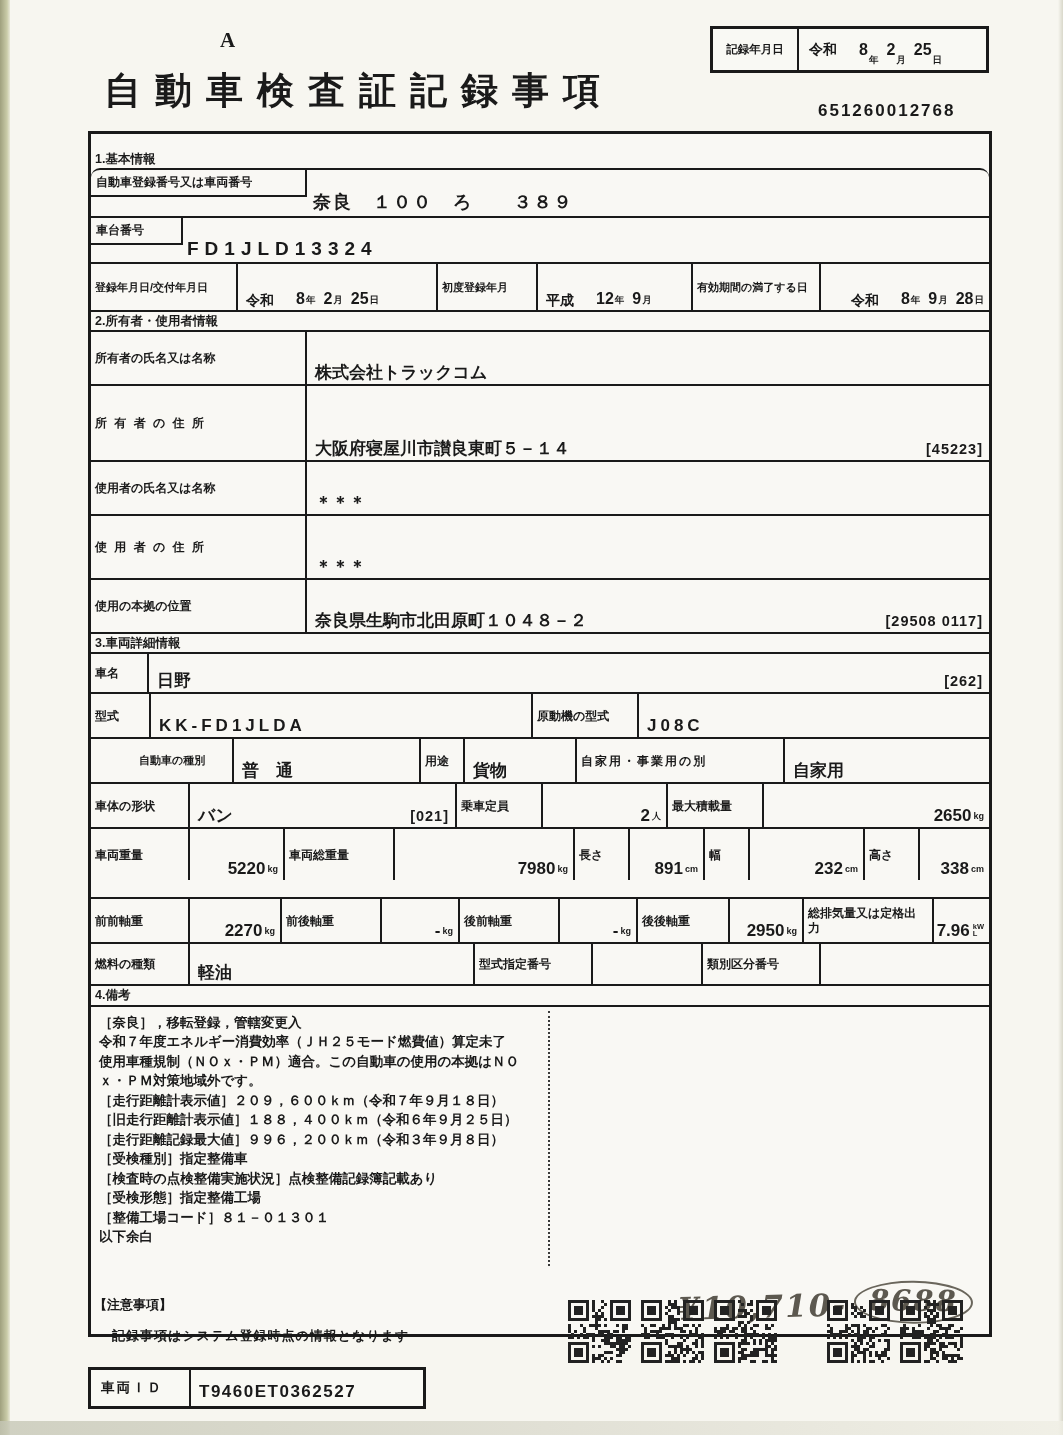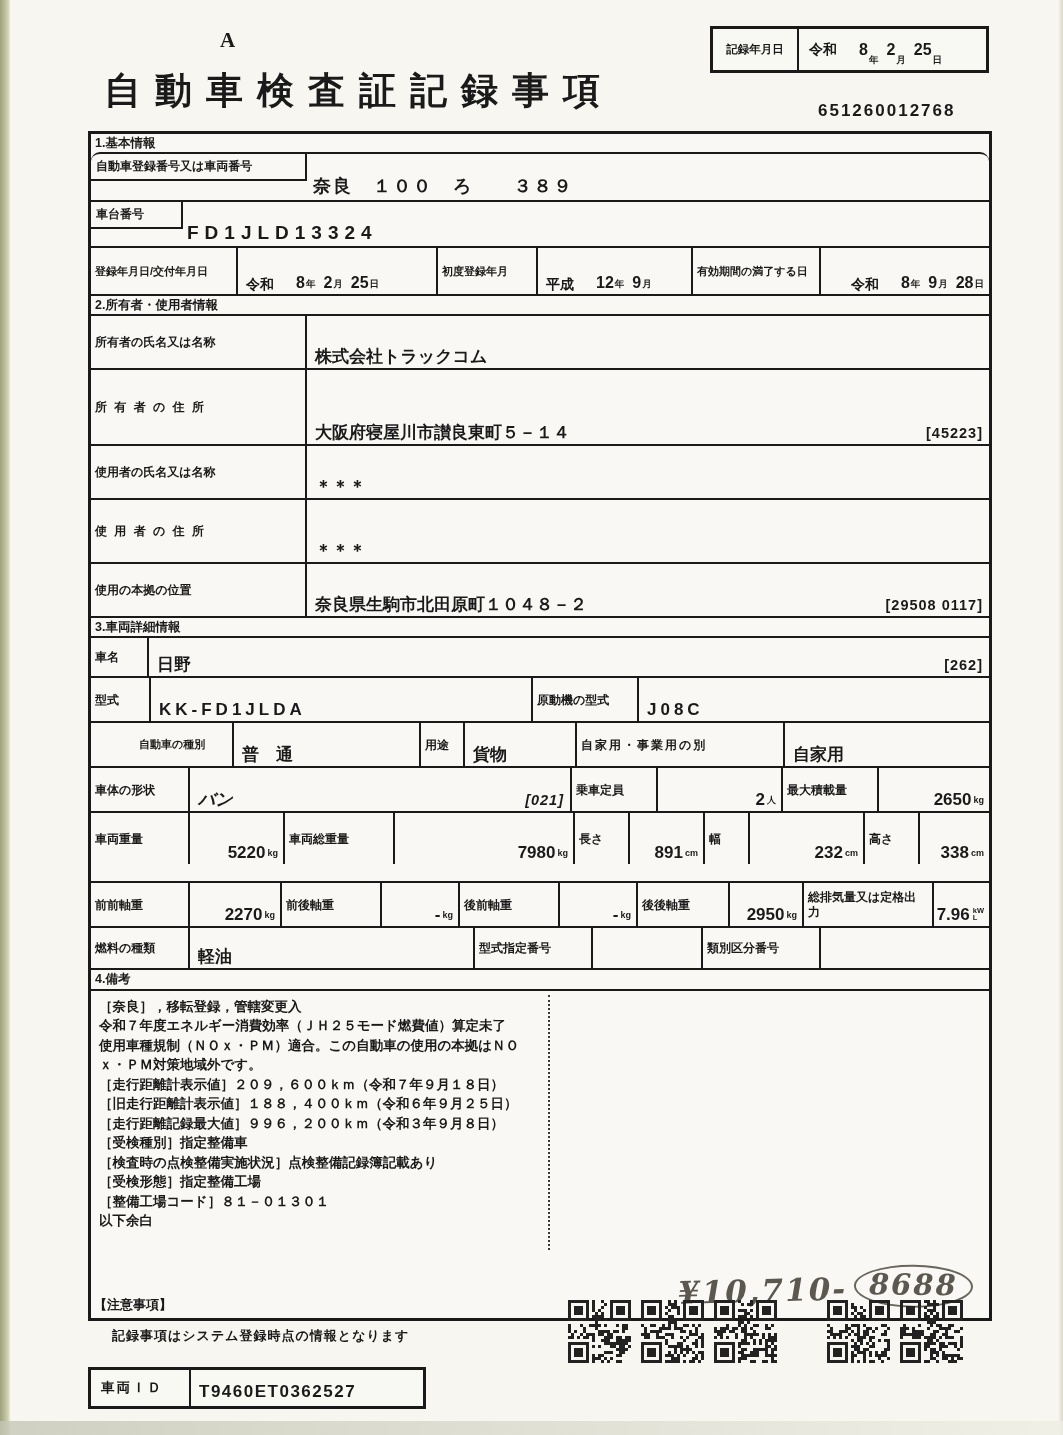--- a/index.html
+++ b/index.html
@@ -25,21 +25,21 @@
   .rdate .dval{flex:1;display:flex;align-items:center;padding-left:10px;}
 
   
   .era{font-size:14px;font-weight:700;margin-right:14px;}
   .dn{font-size:16px;font-weight:700;margin-left:8px;}
   .ds{font-size:9.5px;font-weight:700;align-self:flex-end;padding-bottom:3px;margin-left:1px;}
   .dflex{display:flex;align-items:flex-end;}
 
   .tbl{position:absolute;left:88px;top:131px;width:898px;border:3px solid #1a1a1a;box-sizing:content-box;background:rgba(255,255,255,.25);}
   .sec{border-top:2px solid #1a1a1a;font-size:12.5px;font-weight:700;padding:3px 4px 2px;line-height:1.05;}
-  .tbl > .sec:first-child{border-top:none;}
+  .tbl > .sec:first-child{border-top:none;margin-top:16px;}
   .r{display:flex;border-top:2px solid #1a1a1a;align-items:stretch;box-sizing:border-box;}
   .c{position:relative;border-left:2px solid #1a1a1a;display:flex;box-sizing:border-box;min-width:0;}
   .c.first{border-left:none;}
   .lb{font-size:12px;font-weight:700;align-items:center;padding:2px 4px;line-height:1.2;}
   .vl{font-weight:700;align-items:flex-end;padding:0 5px 3px 8px;font-size:17px;line-height:1;}
   .vr{justify-content:flex-end;}
   .code{position:absolute;right:6px;bottom:4px;font-size:14.5px;font-weight:700;letter-spacing:1px;}
   .u{font-size:9px;font-weight:700;align-self:flex-end;padding:0 0 3px 2px;}
   .ustack{display:flex;flex-direction:column;font-size:7.5px;line-height:7px;font-weight:700;align-self:flex-end;padding-bottom:2px;margin-left:3px;}
 
@@ -196,21 +196,21 @@
     <div class="c first lb" style="width:97px;font-size:11px;margin-left:44px;">自動車の種別</div>
     <div class="c vl" style="width:187px;">普　通</div>
     <div class="c lb" style="width:44px;">用途</div>
     <div class="c vl" style="width:112px;">貨物</div>
     <div class="c lb" style="width:208px;letter-spacing:2px;">自家用・事業用の別</div>
     <div class="c vl" style="flex:1;">自家用</div>
   </div>
 
   <div class="r" style="height:45px;">
     <div class="c first lb" style="width:97px;">車体の形状</div>
-    <div class="c vl" style="width:382px;font-style:italic;">
+    <div class="c vl" style="width:267px;">
       <span>バン</span>
       <span class="code">[021]</span>
     </div>
     <div class="c lb" style="width:86px;">乗車定員</div>
     <div class="c vl vr" style="width:125px;">
       <span>2</span>
         <span class="u">人</span>
     </div>
     <div class="c lb" style="width:96px;">最大積載量</div>
     <div class="c vl vr" style="flex:1;">

